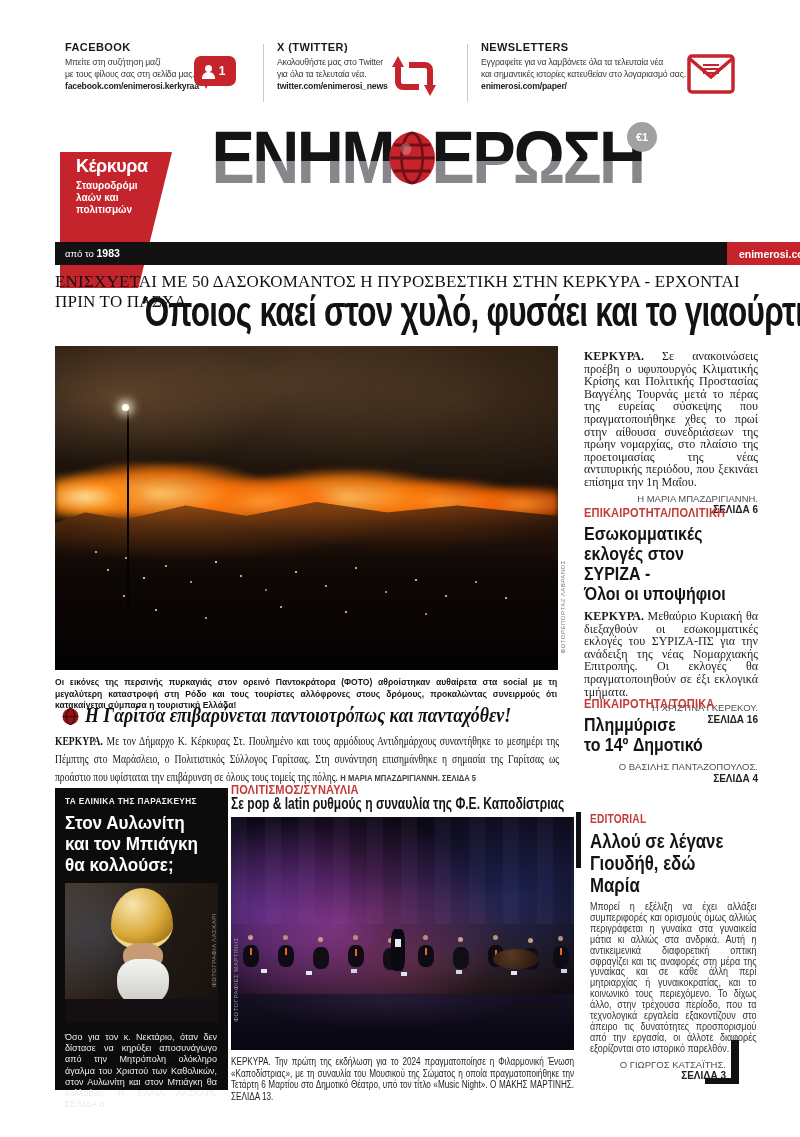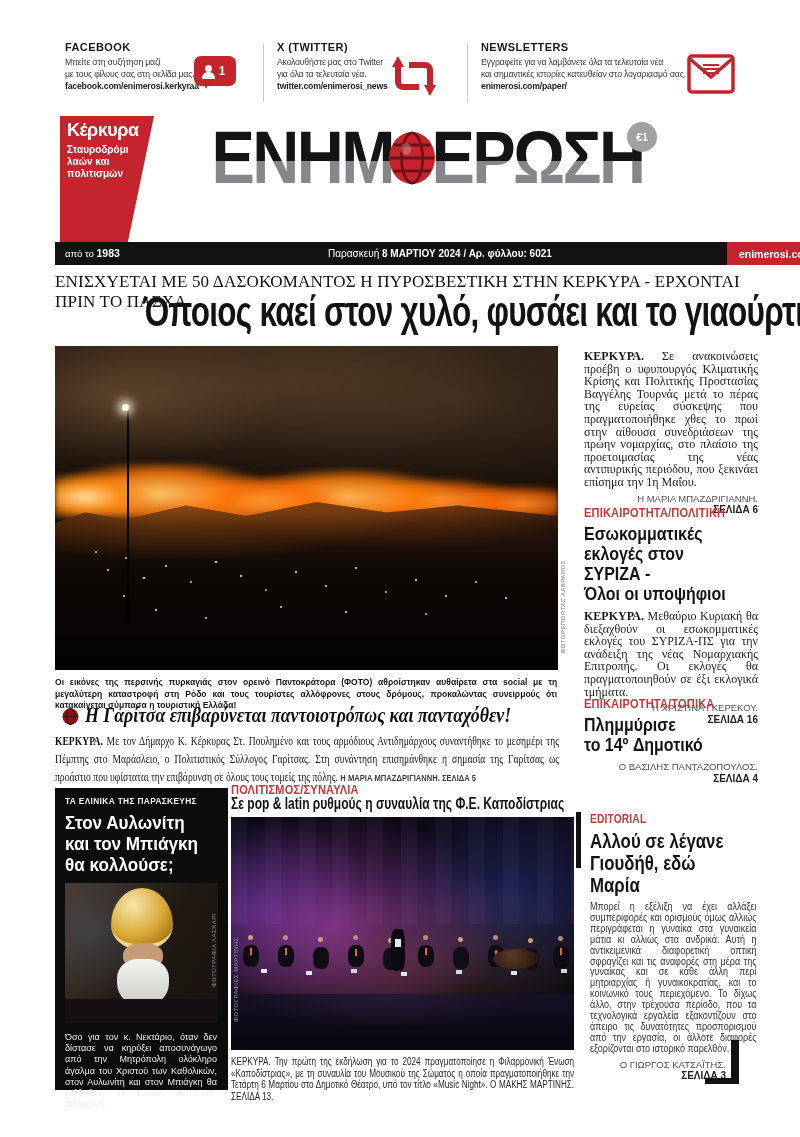--- a/index.html
+++ b/index.html
@@ -15,21 +15,21 @@
 
   .fb-badge{position:relative;width:42px;height:30px;background:#c5242c;border-radius:7px;
             display:flex;align-items:center;justify-content:center;gap:3px;}
   .fb-badge:after{content:"";position:absolute;left:8px;bottom:-8px;border:5px solid transparent;
             border-top:9px solid #c5242c;border-left-width:4px;border-right-width:4px;}
   .fb-head{width:7px;height:7px;border-radius:50%;background:#fff;margin-bottom:6px;}
   .fb-shoulders{position:absolute;left:8px;top:16px;width:13px;height:7px;border-radius:6px 6px 0 0;background:#fff;}
   .fb-count{color:#fff;font-size:12px;font-weight:bold;margin-left:4px;}
 
   
-  .region{background:#c5242c;clip-path:polygon(0 0,100% 0,70% 100%,0 100%);color:#fff;padding:4px 7px;}
+  .region{background:#c5242c;clip-path:polygon(0 0,100% 0,70% 100%,0 100%);color:#fff;padding:4px 16px;margin-top:36px;}
   .region-title{font-size:18px;font-weight:bold;letter-spacing:-.5px;}
   .region-sub{font-size:10px;line-height:12px;font-weight:bold;white-space:pre-line;margin-top:3px;}
 
   .logo-row{display:flex;align-items:center;justify-content:center;transform:scaleX(.88);transform-origin:50% 50%;}
   .logo-txt{font-size:74px;font-weight:bold;letter-spacing:-3px;line-height:80px;color:#141416;}
   @supports (-webkit-background-clip:text){
     .logo-txt{background:linear-gradient(#141416 54%,#86868b 54%);-webkit-background-clip:text;color:transparent;}
   }
   .price-badge{width:30px;height:30px;border-radius:50%;background:#9fa1a3;color:#fff;font-size:11px;
                font-weight:bold;display:flex;align-items:center;justify-content:center;z-index:6;}
@@ -238,23 +238,20 @@
       <span class="logo-txt">ΕΡΩΣΗ</span>
     </div>
   </div>
   <div class="abs price-badge" style="left:627px;top:122px">€1</div>
 
 
   <div class="abs blackbar" style="left:55px;top:242px;width:770px;height:23px">
     <div class="bb-left">
       <span>από το</span> <b>1983</b>
     </div>
-    <div class="bb-center">
-      <span>Παρασκευή</span> <b>8 ΜΑΡΤΙΟΥ 2024 / Αρ. φύλλου: 6021</b>
-    </div>
     <div class="bb-site">enimerosi.com</div>
   </div>
 
   <div class="abs kicker" style="left:55px;top:272px;width:705px">ΕΝΙΣΧΥΕΤΑΙ ΜΕ 50 ΔΑΣΟΚΟΜΑΝΤΟΣ Η ΠΥΡΟΣΒΕΣΤΙΚΗ ΣΤΗΝ ΚΕΡΚΥΡΑ - ΕΡΧΟΝΤΑΙ ΠΡΙΝ ΤΟ ΠΑΣΧΑ</div>
   <div class="abs" style="left:55px;top:288px;width:705px;height:52px">
     <div class="main-head">Όποιος καεί στον χυλό, φυσάει και το γιαούρτι</div>
   </div>
 
   <div class="abs fp" style="left:55px;top:346px;width:503px;height:324px">
     <div class="fp-sky"></div>

